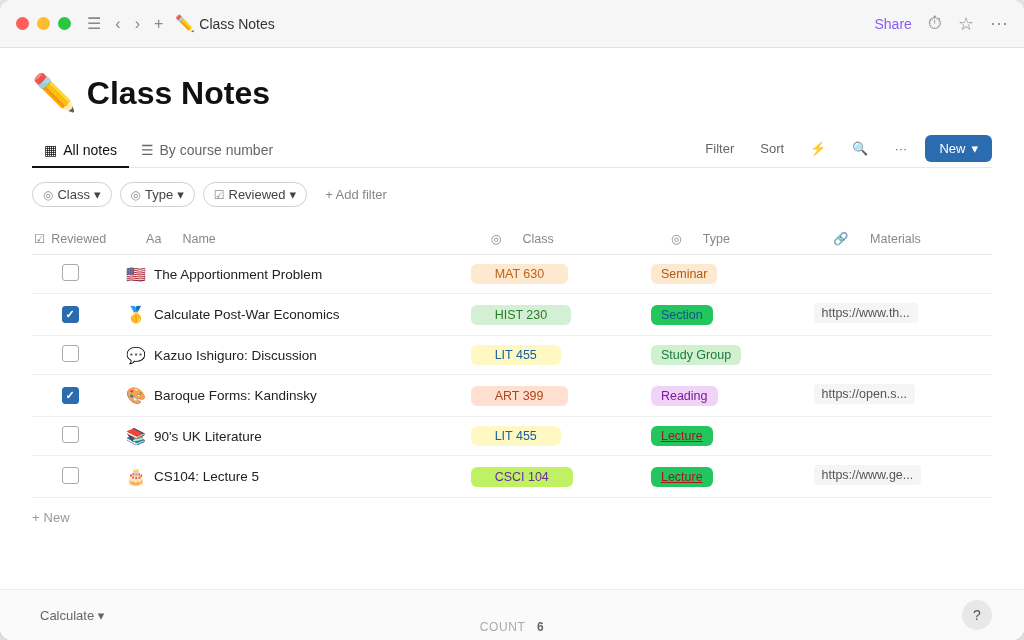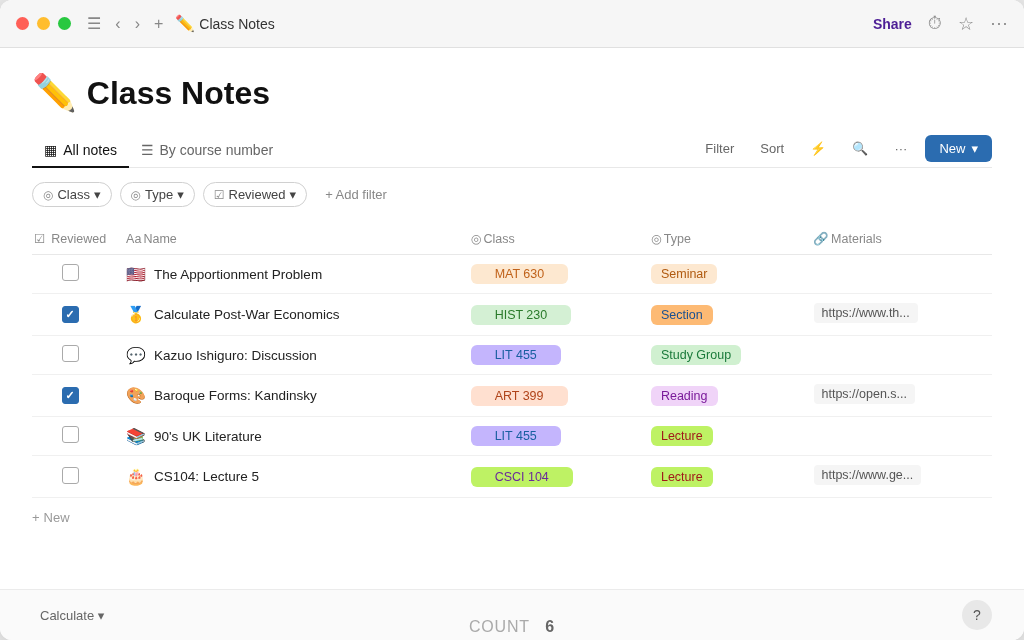--- a/index.html
+++ b/index.html
@@ -70,23 +70,23 @@
     .titlebar-actions {
       margin-left: auto;
       display: flex;
       align-items: center;
       gap: 16px;
     }
     .titlebar-action-btn {
       background: none;
       border: none;
       cursor: pointer;
-      color: #4c1d95;
+      color: #8b5cf6;
       font-size: 14px;
-      font-weight: 700;
+      font-weight: 400;
     }
     .titlebar-action-icon {
       color: #888;
       font-size: 18px;
       cursor: pointer;
     }
 
     
     .main-content {
       flex: 1;
@@ -251,35 +251,35 @@
     
     .badge {
       display: inline-block;
       padding: 3px 24px;
       border-radius: 6px;
       font-size: 12.5px;
       font-weight: 500;
     }
     .badge-mat { background: #fde8d0; color: #c0621a; }
     .badge-hist { background: #d4f0d4; color: #2a7a2a; }
-    .badge-lit { background: #c4b5fd; color: #1a5fa0; }
+    .badge-lit { background: #fef9c3; color: #1a5fa0; }
     .badge-art { background: #ffe0d0; color: #b0441a; }
     .badge-csci { background: #bef264; color: #6a2a9a; }
 
     .type-badge {
       display: inline-block;
       padding: 3px 10px;
       border-radius: 6px;
       font-size: 12.5px;
     }
     .type-seminar { background: #fde8d0; color: #b05a10; }
-    .type-section { background: #fdba74; color: #1a5090; }
+    .type-section { background: #22c55e; color: #1a5090; }
     .type-studygroup { background: #d0f0d0; color: #1a7a3a; }
     .type-reading { background: #f0d4f8; color: #7a1a9a; }
-    .type-lecture { background: #bef264; color: #a01a1a; }
+    .type-lecture { background: #22c55e; color: #a01a1a; text-decoration: underline; }
 
     .materials-link {
       color: #555;
       font-size: 12.5px;
       background: #f5f5f5;
       padding: 3px 8px;
       border-radius: 4px;
       max-width: 110px;
       overflow: hidden;
       text-overflow: ellipsis;
@@ -314,21 +314,21 @@
       border-top: 1px solid #ebebeb;
       background: #fafafa;
       font-size: 12px;
       color: #aaa;
       position: relative;
     }
     .count-label {
       position: absolute;
       left: 50%;
       transform: translateX(-50%);
-      font-size: 16px;
+      font-size: 12px;
       color: #aaa;
       letter-spacing: 0.05em;
       text-transform: uppercase;
       margin-top: 24px;
     }
     .count-label strong { color: #666; }
     .help-btn {
       width: 30px;
       height: 30px;
       border-radius: 50%;
@@ -346,21 +346,22 @@
     .row-name-cell {
       display: flex;
       align-items: center;
       gap: 8px;
     }
     .row-emoji { font-size: 16px; }
 
     .th-with-icon {
       display: flex;
       align-items: center;
-      gap: 2px;
+      gap: 21px;
+      margin-left: 20px;
     }
     .th-cb-col {
       display: flex;
       align-items: center;
       gap: 6px;
     }
   </style>
 </head>
 <body>
 

